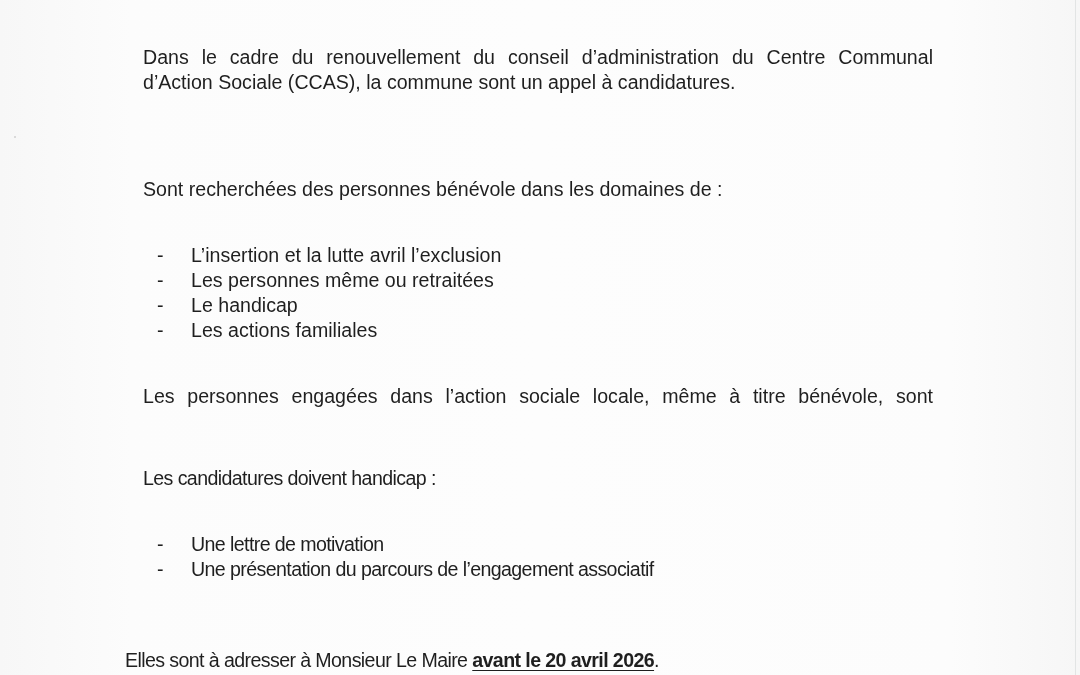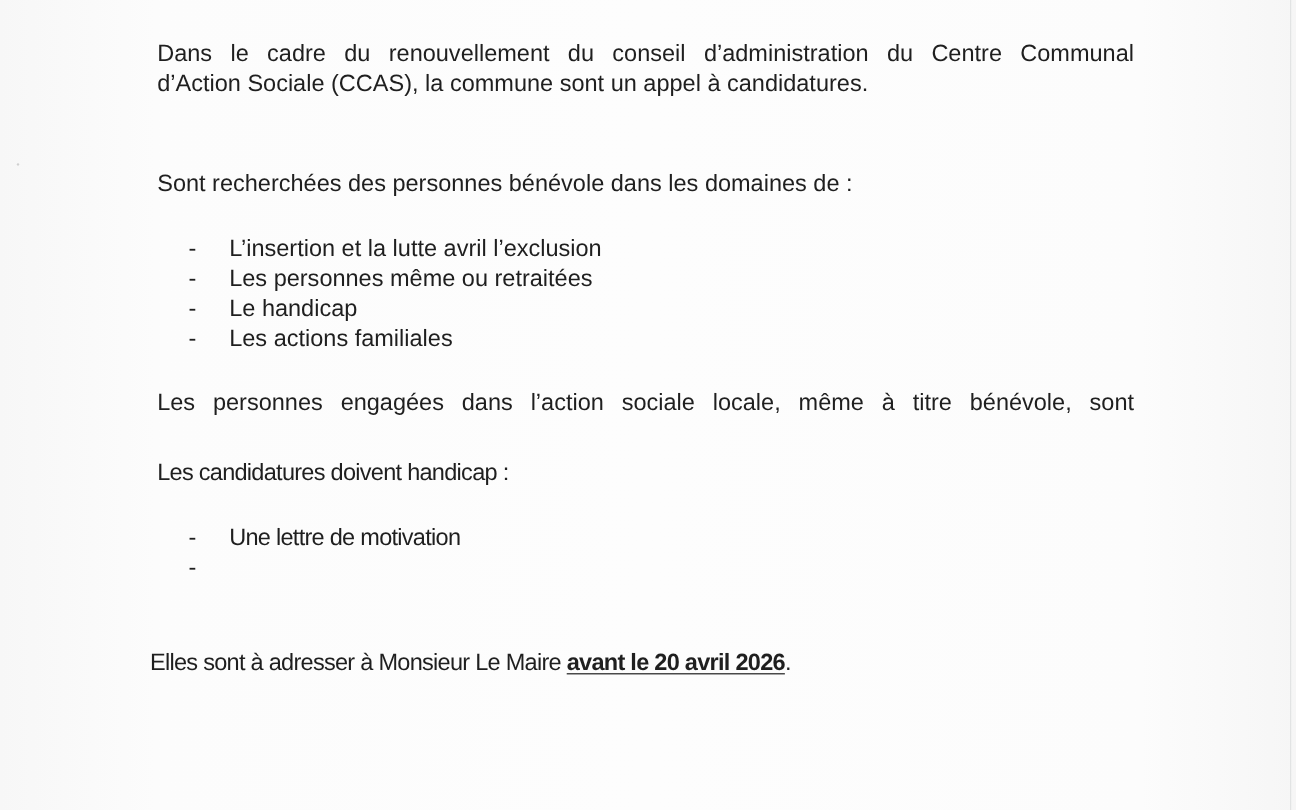--- a/index.html
+++ b/index.html
@@ -42,21 +42,21 @@
     }
     .content {
       position: absolute;
       left: 127px;
       top: 29px;
       width: 822px;
       font-size: 19.6px;
       line-height: 25px;
     }
     .para {
-      margin: 4px;
+      margin: 16px;
       text-align: justify;
       text-align-last: left;
     }
     .gap { height: 25px; }
     .gap-lg { height: 50px; }
     .list {
       list-style: none;
       margin: 0;
       padding: 0;
     }
@@ -148,20 +148,21 @@
 
     <div class="gap"></div>
 
     <ul class="list condensed">
       <li>
         <span class="dash">-</span>
         <span>Une lettre de motivation</span>
       </li>
       <li>
         <span class="dash">-</span>
+        <span>Une présentation du parcours de l’engagement associatif</span>
       </li>
     </ul>
 
     <div class="gap-lg"></div>
 
     <p class="para condensed" style="margin-left:-2px;">
       <span class="line">
         <span style="white-space:pre;">Elles sont à adresser à Monsieur Le Maire </span><span class="underline">avant le 20 avril 2026</span><span>.</span>
       </span>
     </p>

